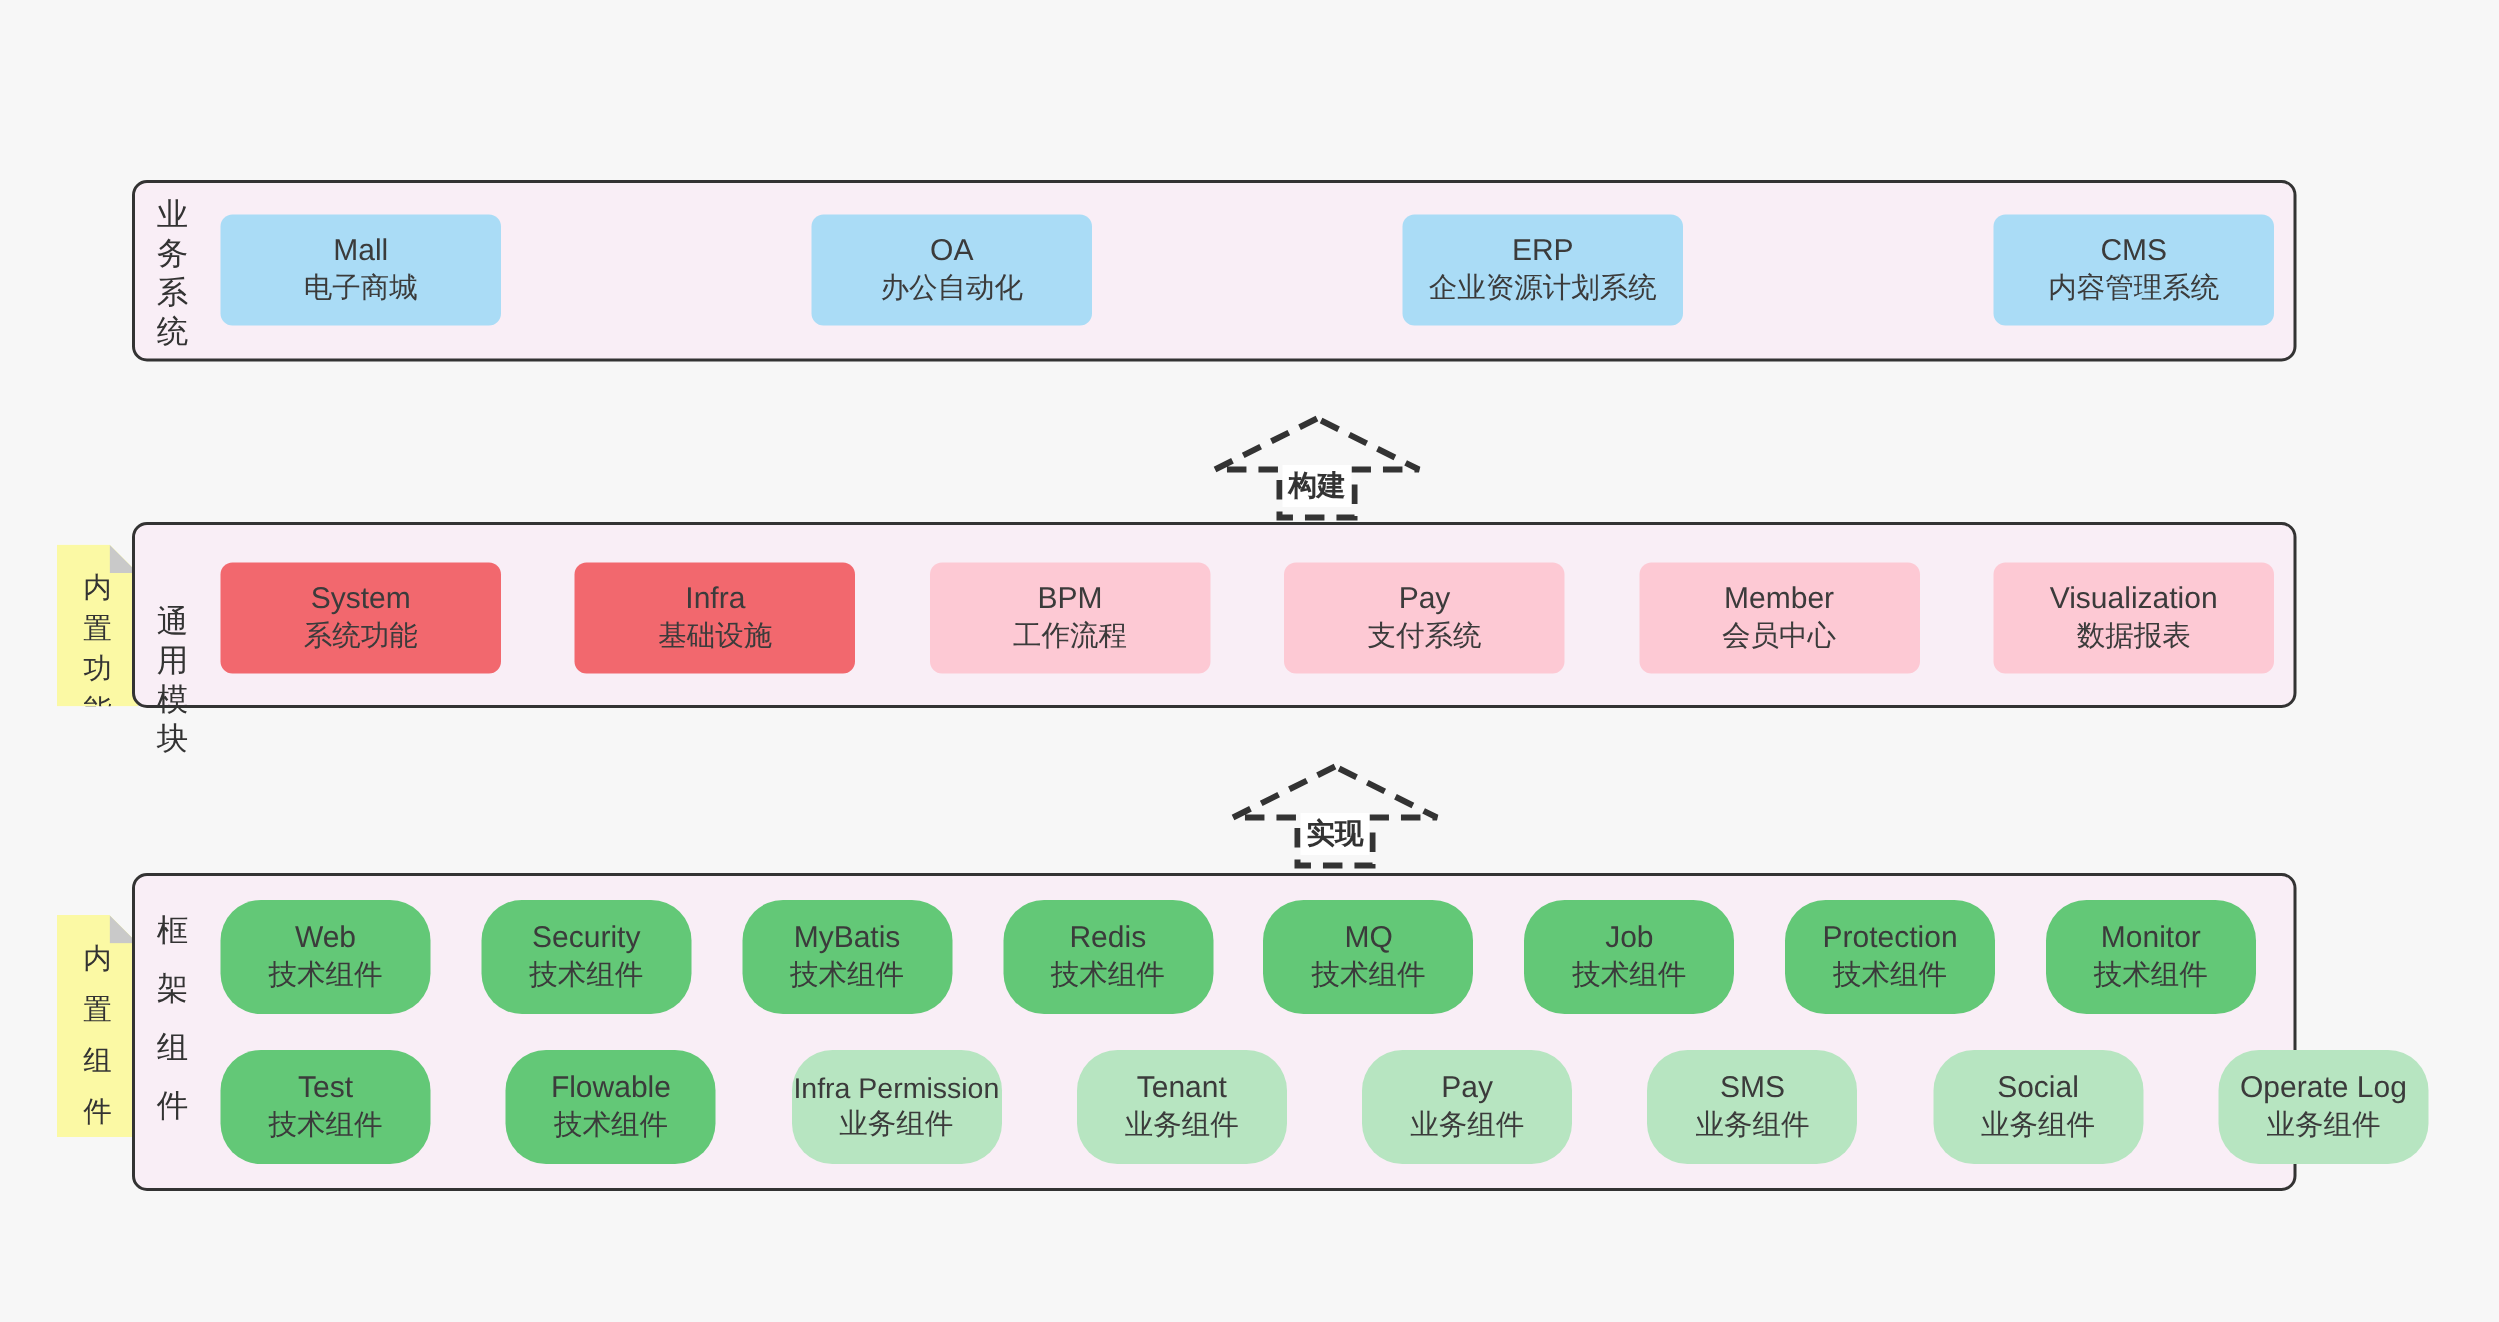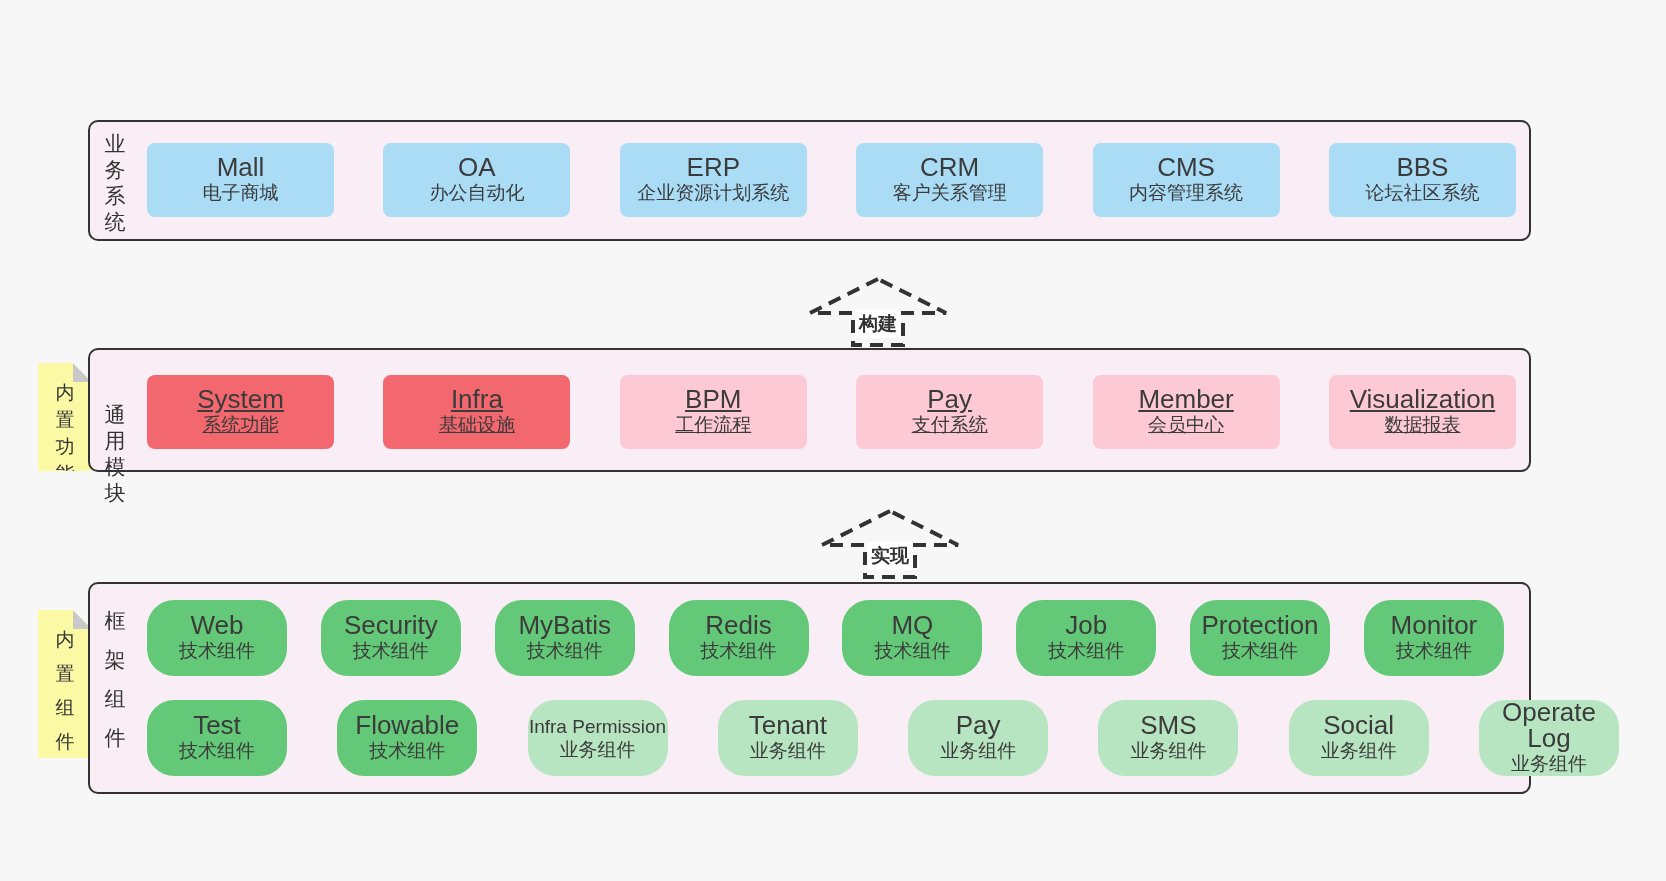--- a/index.html
+++ b/index.html
@@ -6,21 +6,21 @@
   .canvas{position:relative;width:1666px;height:881px;background:#f7f7f7;overflow:hidden;color:#3b3b3b;}
 
   .panel{position:absolute;left:88px;width:1439px;background:#f9eef6;border:2px solid #333;border-radius:10px;z-index:2;}
   .panel-label{position:absolute;left:10px;width:30px;text-align:center;font-size:21px;line-height:26px;
                word-break:break-all;letter-spacing:0;color:#333;}
 
   .row{position:absolute;display:flex;justify-content:space-between;}
 
   .box{display:flex;flex-direction:column;align-items:center;justify-content:center;
        border-radius:8px;text-align:center;}
-  .box .t{font-size:26px;line-height:26px;}
+  .box .t{font-size:20px;line-height:26px;}
   .box .s{font-size:19px;line-height:26px;}
   .box.compact .t,.box.compact .s{line-height:23px;font-size:19px;}
 
   .blue{background:#aadcf6;}
   .red{background:#f2686e;}
   .pink{background:#fdc9d4;}
   .green{background:#63c877;}
   .lgreen{background:#b7e5c1;}
 
   .wide{width:187px;height:74px;}
@@ -54,49 +54,41 @@
       </div>
       <div class="box blue wide">
         <div class="t">OA</div>
         <div class="s">办公自动化</div>
       </div>
       <div class="box blue wide">
         <div class="t">ERP</div>
         <div class="s">企业资源计划系统</div>
       </div>
       <div class="box blue wide">
-        <div class="t">CRM</div>
-        <div class="s">客户关系管理</div>
-      </div>
-      <div class="box blue wide">
         <div class="t">CMS</div>
         <div class="s">内容管理系统</div>
-      </div>
-      <div class="box blue wide">
-        <div class="t">BBS</div>
-        <div class="s">论坛社区系统</div>
       </div>
     </div>
   </div>
 
   <div class="arrow" style="left:808px;top:277px;">
     <svg width="140" height="70" viewBox="0 0 140 70">
       <path d="M70 2 L2 36 L45 36 L45 68 L95 68 L95 36 L138 36 Z" fill="none" stroke="#333" stroke-width="4" stroke-dasharray="13 8"></path>
     </svg>
     <div class="arrow-label">构建</div>
   </div>
 
   <div class="note" style="top:363px;height:108px;">
     <div class="note-fold"></div>
     <div class="note-text mid">内置功能</div>
   </div>
 
   <div class="panel" style="top:348px;height:120px;">
     <div class="panel-label" style="top:9px;margin-top:43px;">通用模块</div>
-    <div class="row" style="left:57px;top:25px;width:1369px;text-decoration:underline;">
+    <div class="row" style="left:57px;top:25px;width:1369px;">
       <div class="box red wide">
         <div class="t">System</div>
         <div class="s">系统功能</div>
       </div>
       <div class="box red wide">
         <div class="t">Infra</div>
         <div class="s">基础设施</div>
       </div>
       <div class="box pink wide">
         <div class="t">BPM</div>

